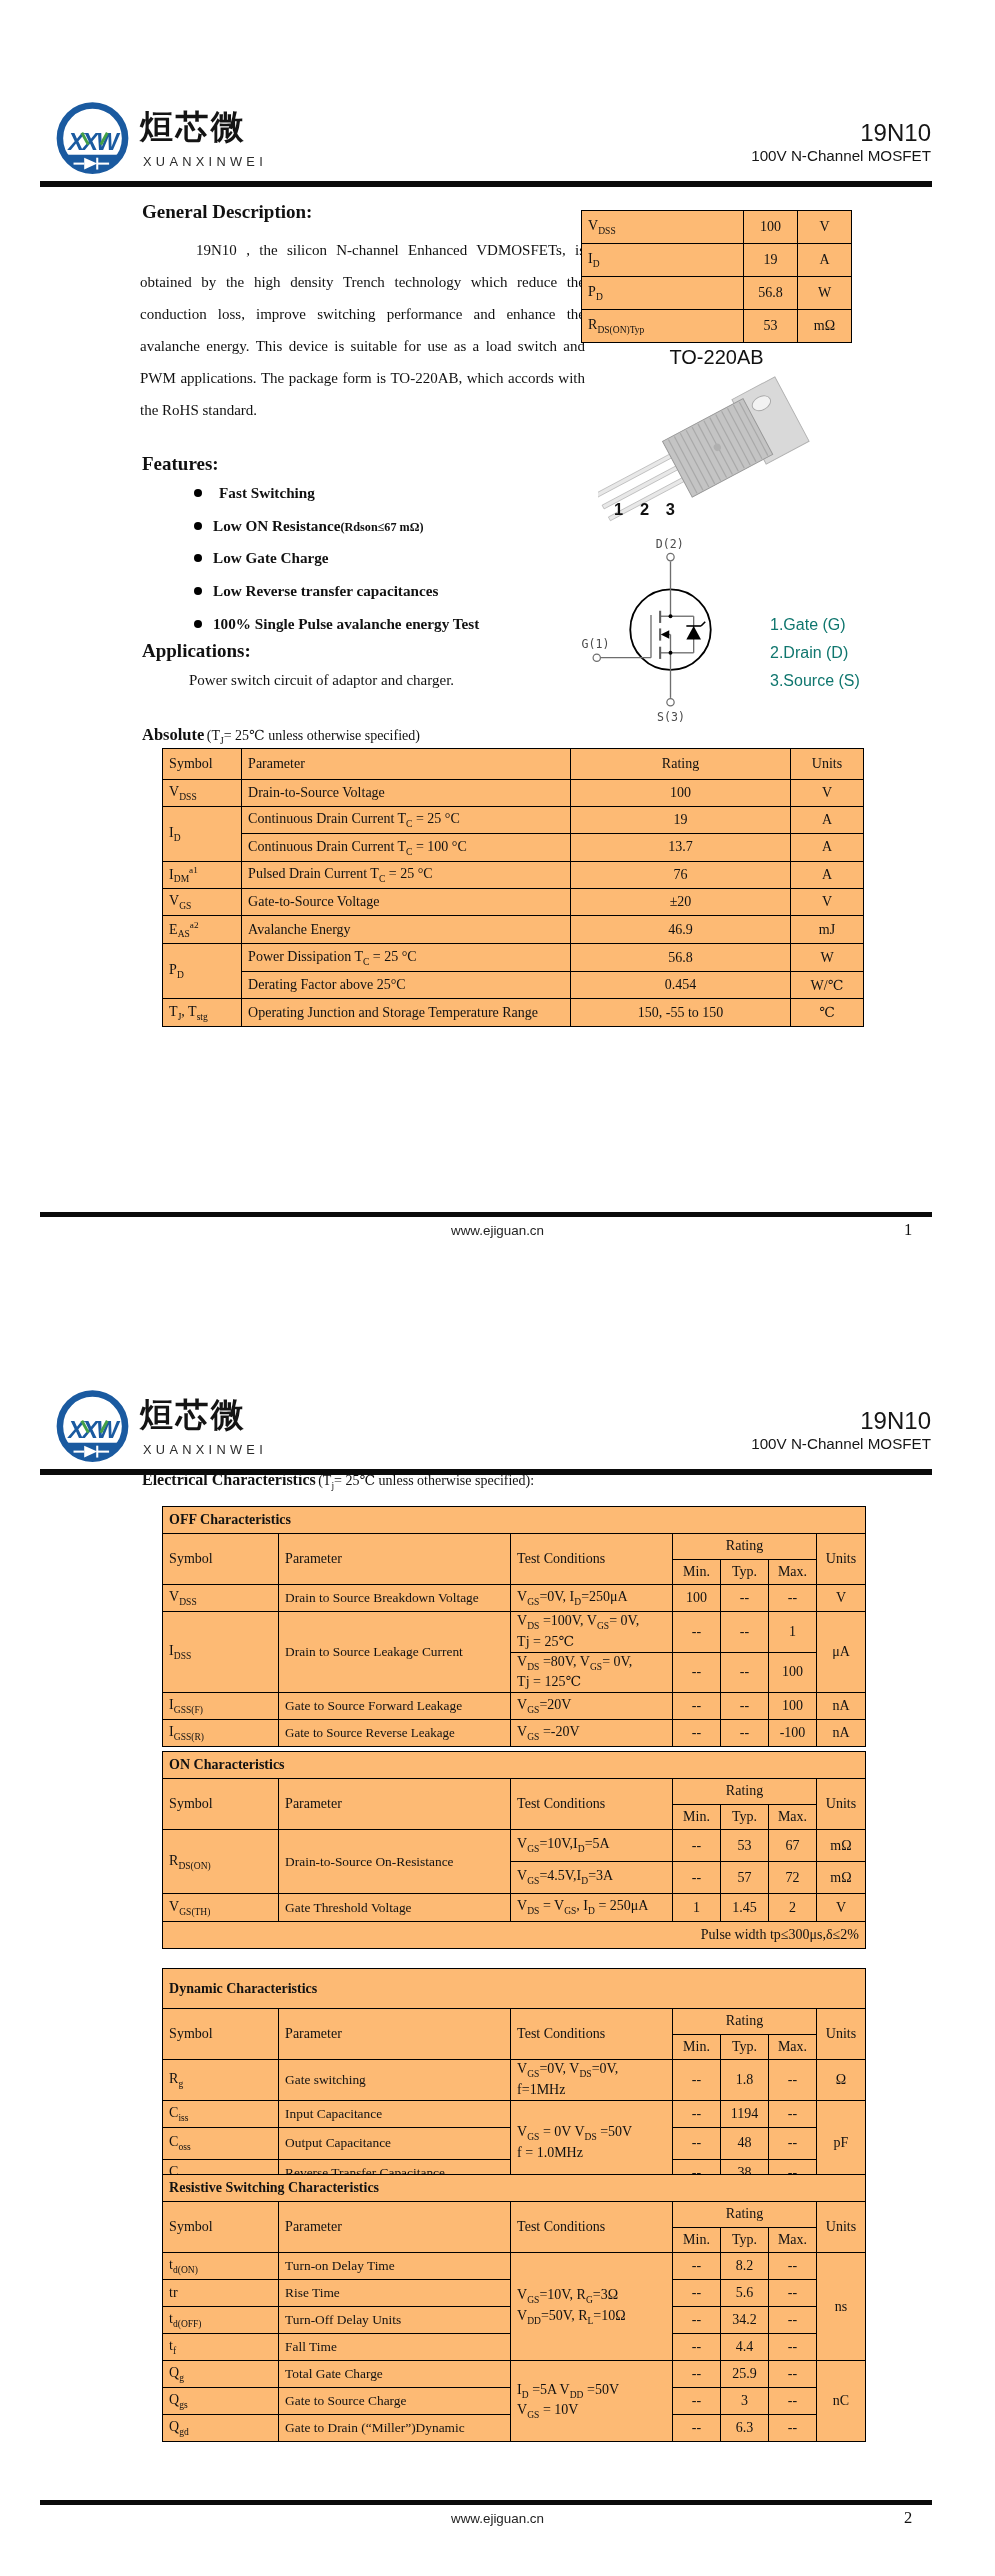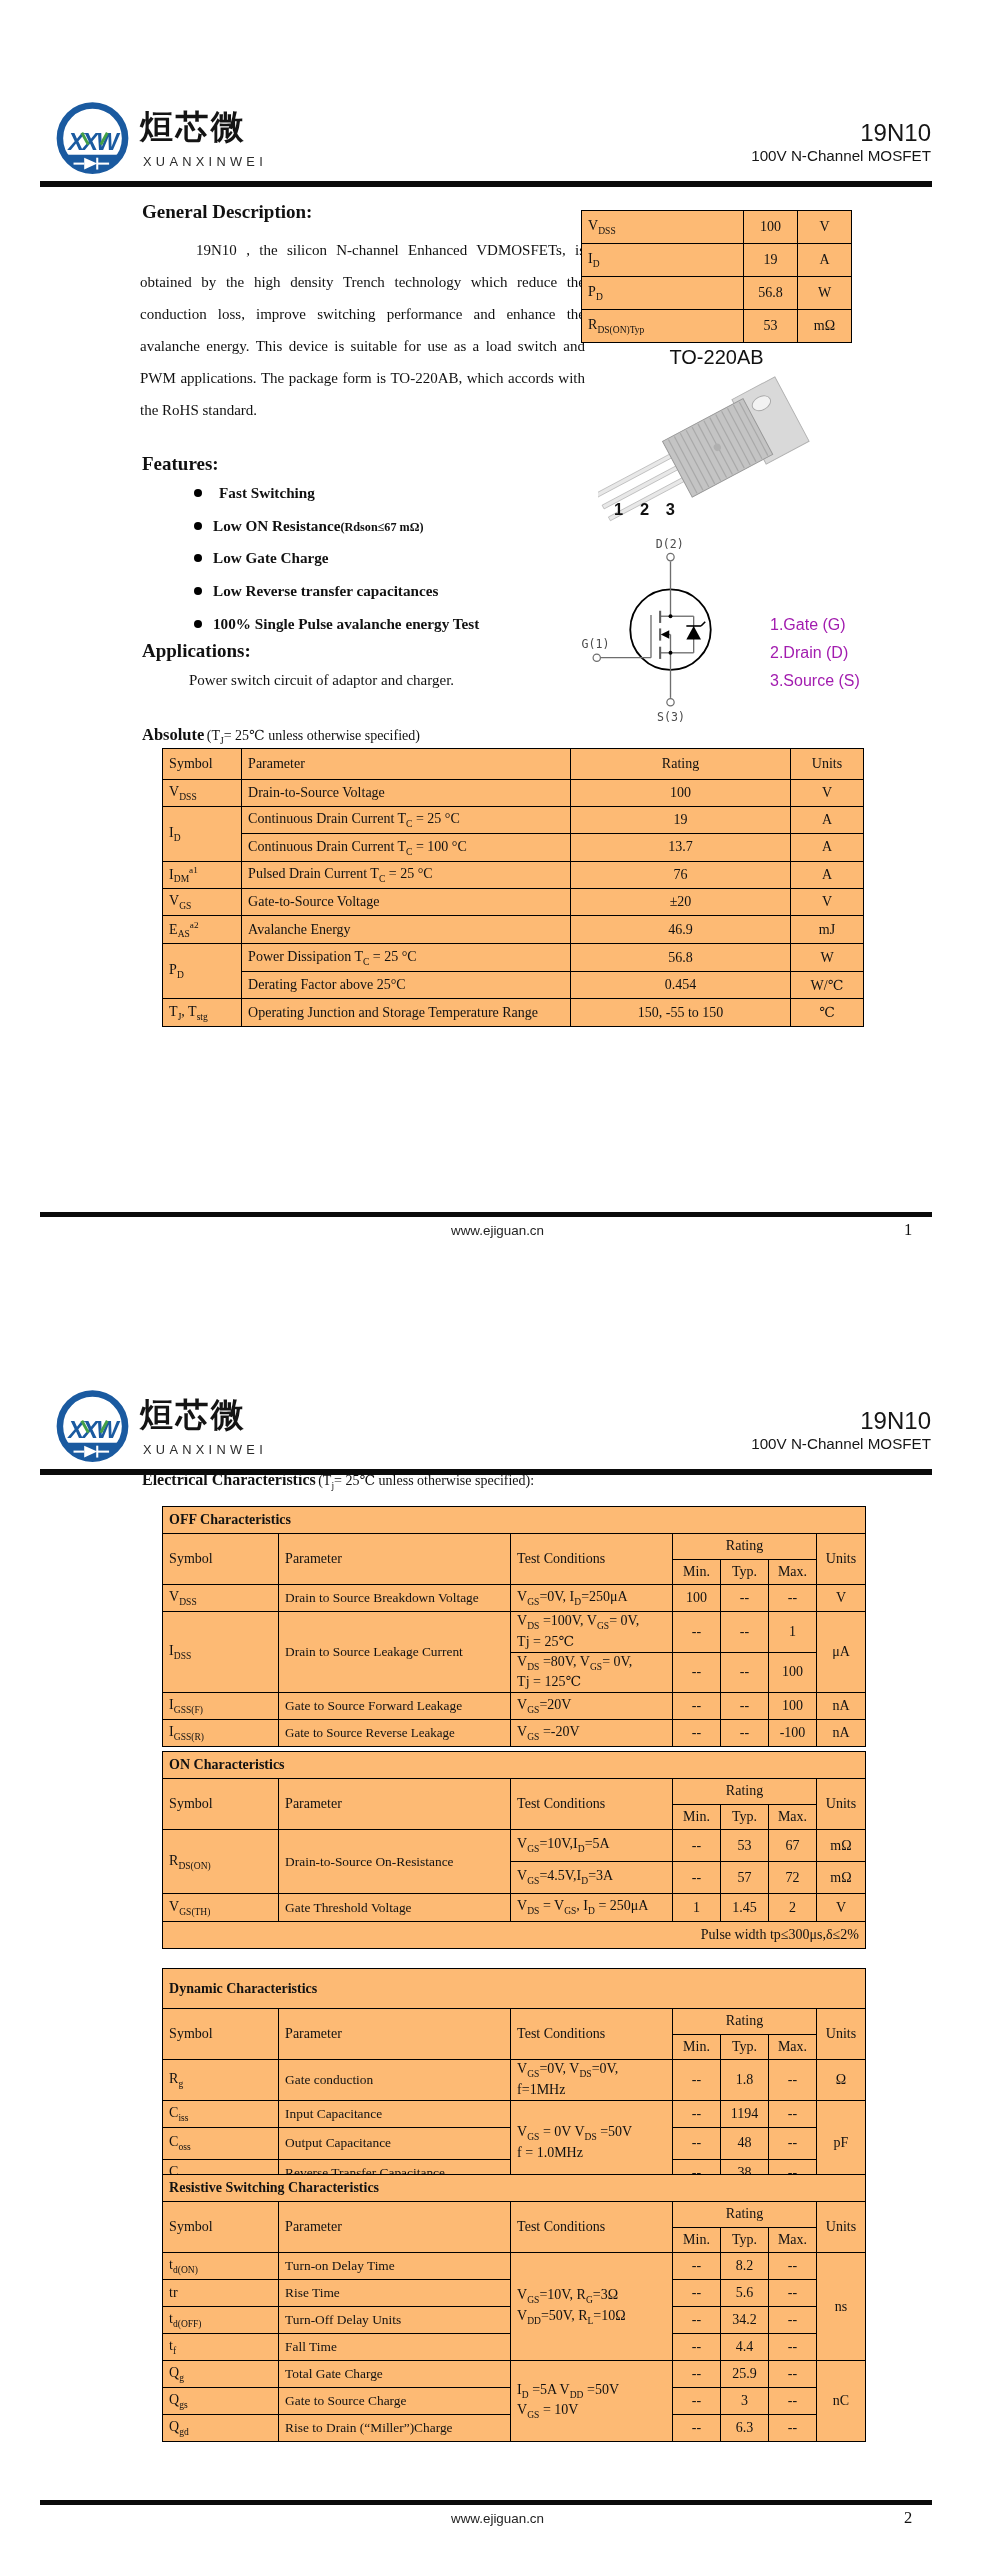--- a/index.html
+++ b/index.html
@@ -35,21 +35,21 @@
   td.cond{font-size:12.2px;line-height:1.35;padding:1.2px 4.9px;}
   td.note-row{font-size:14.6px;text-align:right;}
   sub{font-size:68%;}
   sup{font-size:66%;}
 
   .qs td{font-size:16px;height:32px;}
   .heading-note{font-size:14px;font-weight:normal;}
 
   
   .pkg-label{font-family:"Liberation Sans","DejaVu Sans",sans-serif;font-size:20px;color:#111;text-align:center;}
-  .pin-list{font-family:"Liberation Sans","DejaVu Sans",sans-serif;font-size:16px;color:#a21caf;line-height:28px;}
+  .pin-list{font-family:"Liberation Sans","DejaVu Sans",sans-serif;font-size:16px;color:#0f766e;line-height:28px;}
   .svg-label{font-family:"DejaVu Sans Mono","Liberation Mono",monospace;}
 
   
   .ftr-rule{position:absolute;left:40px;width:892px;height:4.9px;background:#0b0b0b;}
   .ftr-url{position:absolute;left:0;width:995px;text-align:center;
            font-family:"Liberation Sans","DejaVu Sans",sans-serif;font-size:13.4px;color:#222;}
   .ftr-page{position:absolute;font-size:16.5px;color:#111;}
 </style>
 </head>
 <body>
@@ -467,21 +467,21 @@
         <td colspan="3" class="hd c">Rating</td>
         <td rowspan="2" class="hd c">Units</td>
       </tr>
       <tr style="height:25.6px">
         <td class="c">Min.</td>
         <td class="c">Typ.</td>
         <td class="c">Max.</td>
       </tr>
       <tr style="height:27px">
         <td>R<sub>g</sub></td>
-        <td style="font-size:13.4px">Gate conduction</td>
+        <td style="font-size:13.4px">Gate switching</td>
         <td class="cond">V<sub>GS</sub>=0V, V<sub>DS</sub>=0V, f=1MHz</td>
         <td class="c">--</td>
         <td class="c">1.8</td>
         <td class="c">--</td>
         <td class="c">Ω</td>
       </tr>
       <tr style="height:27px">
         <td>C<sub>iss</sub></td>
         <td style="font-size:13.4px">Input Capacitance</td>
         <td rowspan="3" class="cond">V<sub>GS</sub> = 0V V<sub>DS</sub> =50V<br>f = 1.0MHz</td>
@@ -574,21 +574,21 @@
       </tr>
       <tr style="height:27px">
         <td>Q<sub>gs</sub></td>
         <td style="font-size:13.4px">Gate to Source Charge</td>
         <td class="c">--</td>
         <td class="c">3</td>
         <td class="c">--</td>
       </tr>
       <tr style="height:27px">
         <td>Q<sub>gd</sub></td>
-        <td style="font-size:13.4px">Rise to Drain (“Miller”)Charge</td>
+        <td style="font-size:13.4px">Gate to Drain (“Miller”)Dynamic</td>
         <td class="c">--</td>
         <td class="c">6.3</td>
         <td class="c">--</td>
       </tr>
     </tbody>
       </table>
 
     <div class="ftr-rule" style="top:1212px"></div>
     <div class="ftr-url" style="top:1223px">www.ejiguan.cn</div>
     <div class="ftr-page" style="left:904px;top:1220px">2</div>

